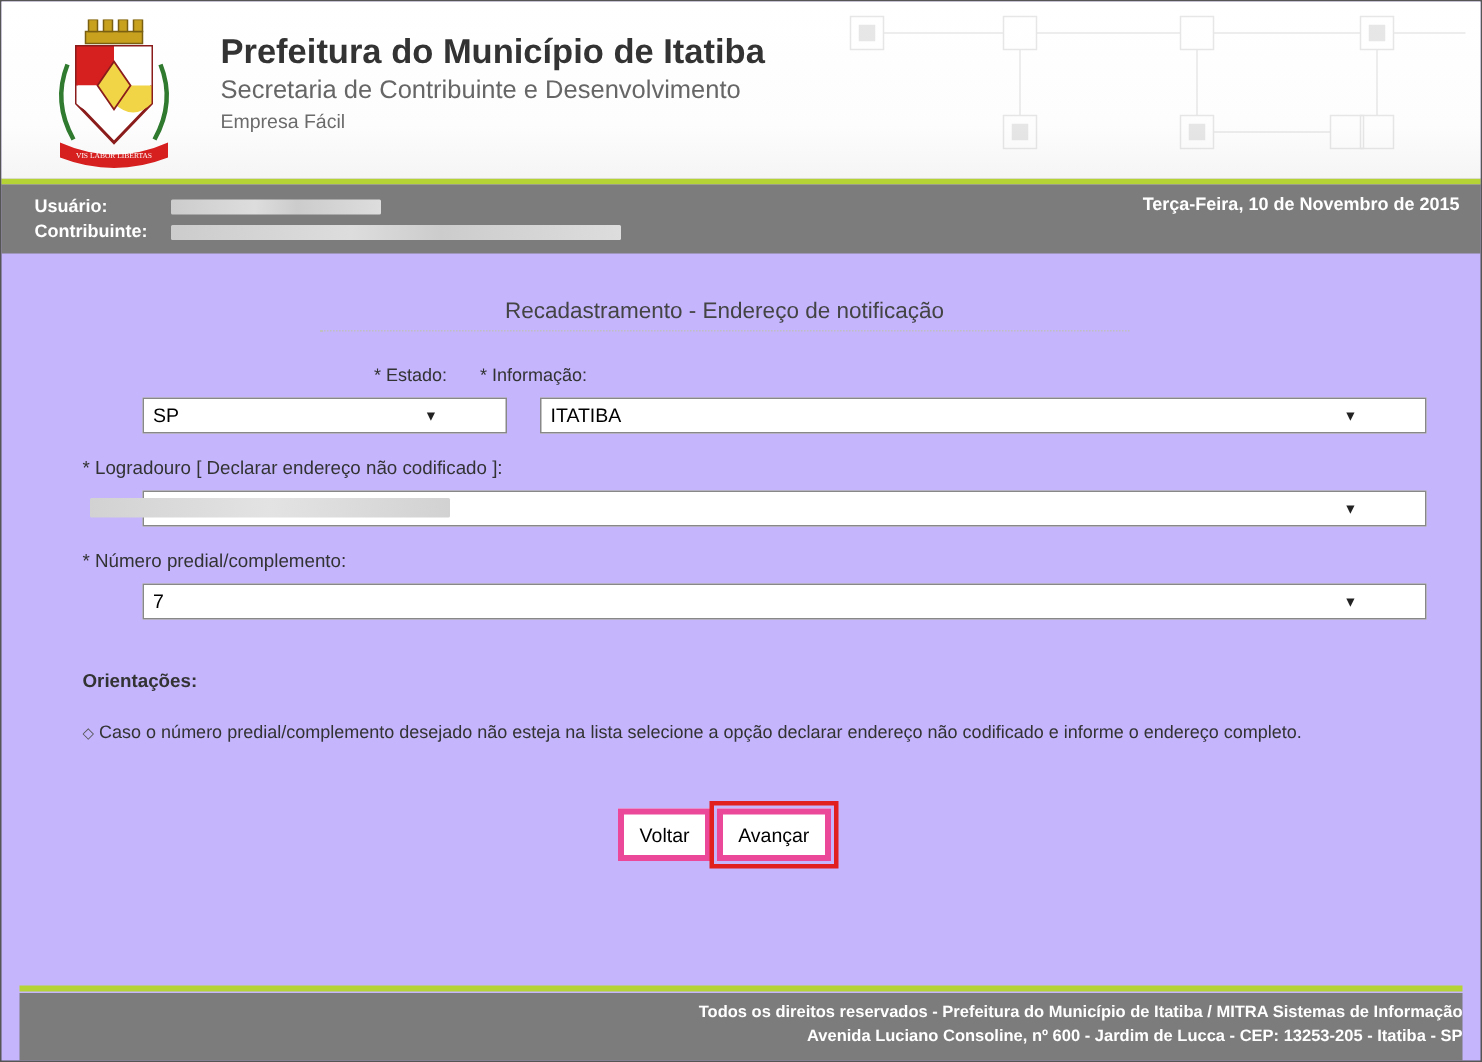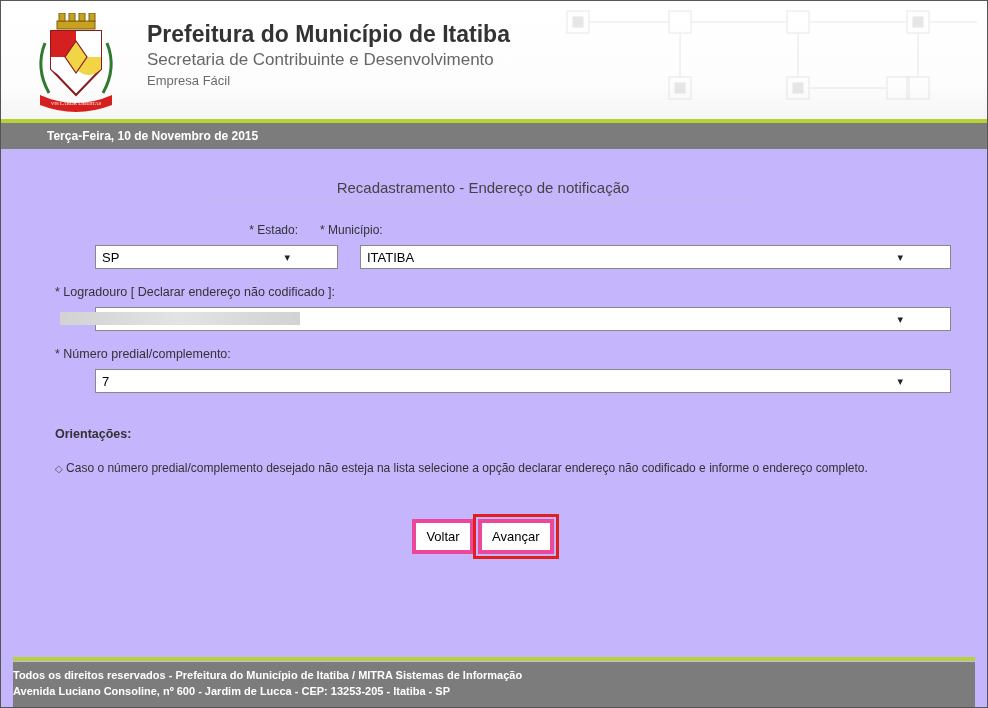--- a/index.html
+++ b/index.html
@@ -204,21 +204,21 @@
     bottom: 46px;
     height: 4px;
     background: #b5d334;
   }
   .footer {
     position: absolute;
     left: 12px; right: 12px; bottom: 0;
     background: #7c7c7c;
     color: #fff;
     font-size: 11px;
-    text-align: left;
+    text-align: right;
     padding: 6px 0 8px 0;
     line-height: 1.4;
     font-weight: bold;
   }
 </style>
 </head>
 <body>
 
 <div class="page">
 
@@ -283,36 +283,46 @@
     <div class="titles">
       <h1>Prefeitura do Município de Itatiba</h1>
       <h2>Secretaria de Contribuinte e Desenvolvimento</h2>
       <h3>Empresa Fácil</h3>
     </div>
   </div>
 
   <div class="lime-bar"></div>
 
   <div class="userbar">
+    <div class="left">
+      <div>
+        <span class="lbl">Usuário:</span>
+        <span class="redact"></span>
+      </div>
+      <div>
+        <span class="lbl">Contribuinte:</span>
+        <span class="redact wide"></span>
+      </div>
+    </div>
     <div class="right">Terça-Feira, 10 de Novembro de 2015</div>
   </div>
 
   <div class="content">
     <div class="page-title">Recadastramento - Endereço de notificação</div>
     <div class="page-title-underline"></div>
 
     <div class="row">
       <div class="field field-estado">
         <label>* Estado:</label>
         <div class="sel-wrap">
           <button class="sel">SP</button>
         </div>
       </div>
       <div class="field field-mun">
-        <label>* Município:</label>
+        <label>* Informação:</label>
         <div class="sel-wrap">
           <button class="sel">ITATIBA</button>
         </div>
       </div>
     </div>
 
     <div class="full">
       <div class="label-big">* Logradouro [ Declarar endereço não codificado ]:</div>
       <div class="sel-wrap">
         <button class="sel redacted">&nbsp;</button>

